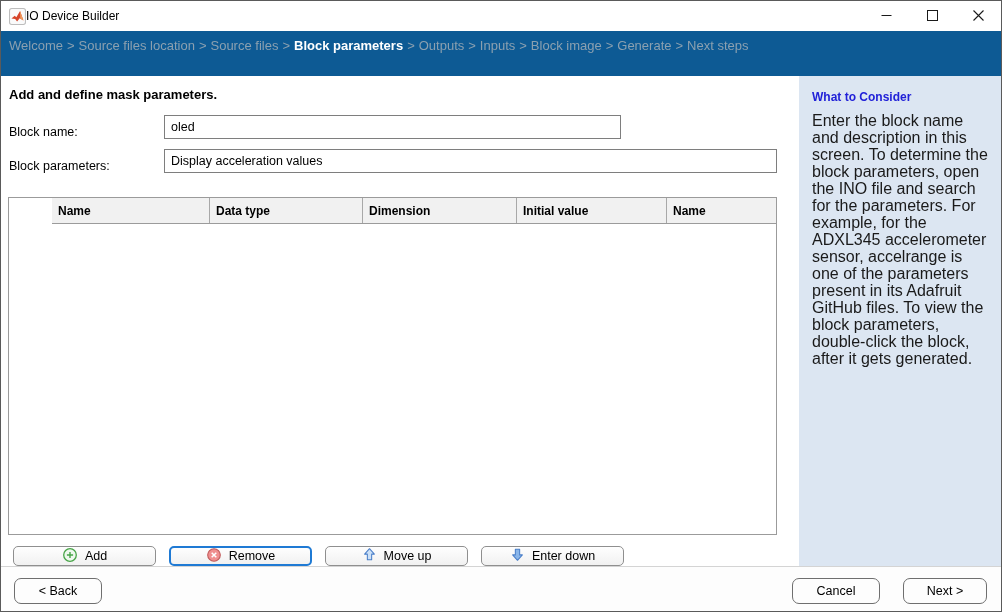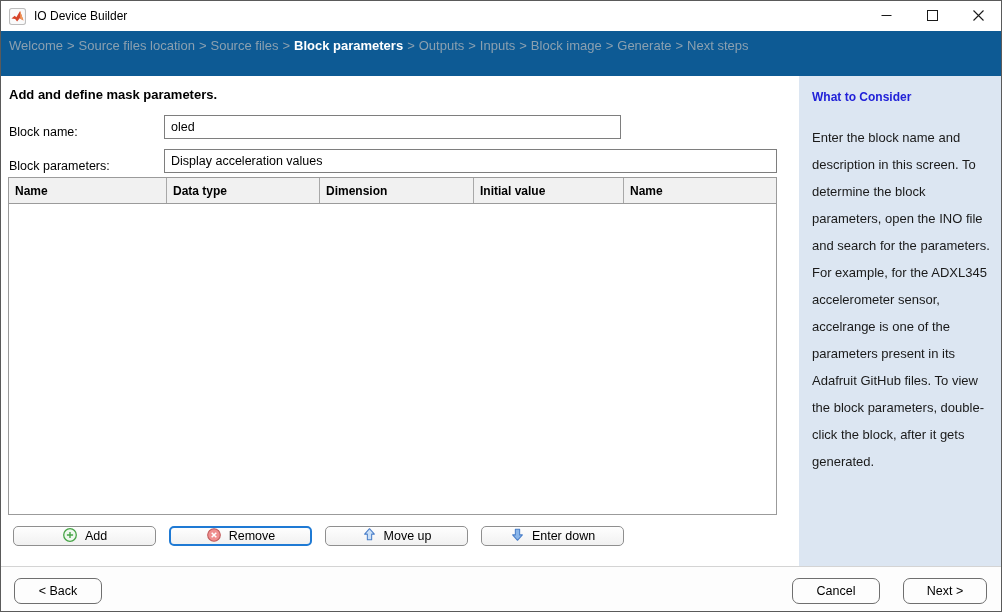--- a/index.html
+++ b/index.html
@@ -8,56 +8,56 @@
     width:1002px; height:612px;
     border:1px solid #5a5a5a;
     background:#ffffff;
     font-family:"Liberation Sans", sans-serif;
     display:flex; flex-direction:column;
     position:relative; overflow:hidden;
   }
   
   .titlebar { height:30px; background:#ffffff; display:flex; align-items:center; flex:0 0 auto; }
   .app-icon { width:17px; height:17px; margin-left:8px; display:flex; }
-  .title-text { margin-left:8px; font-size:12px; color:#000; }
+  .title-text { font-size:12px; color:#000; }
   .win-controls { margin-left:auto; display:flex; height:100%; }
   .win-btn { width:46px; height:100%; display:flex; align-items:center; justify-content:center; background:transparent; border:none; cursor:default; }
   
   .breadcrumb { height:45px; background:#0d5a94; padding:7px 0 0 8px; font-size:13px; flex:0 0 auto; white-space:nowrap; }
   .crumb { color:#8ba0b0; }
   .crumb.active { color:#ffffff; font-weight:bold; }
   .crumb-sep { color:#8ba0b0; margin:0 4px; }
   
   .body-row { display:flex; flex:0 0 auto; height:490px;gap:13px; }
   .main { width:785px; position:relative; background:#fff; }
   .heading { margin:11px 0 0 8px; font-size:13px; font-weight:bold; color:#000; }
   .field-row { display:flex; align-items:flex-end; margin-left:8px; }
   .field-row.r1 { margin-top:13px; }
   .field-row.r2 { margin-top:10px; }
   .field-label { width:155px; font-size:12.5px; color:#000; }
   input.text { height:24px; border:1px solid #7e7e7e; font-size:12.5px; padding:0 6px; font-family:inherit; background:#fff; outline:none; }
   .in-name { width:457px; }
   .in-desc { width:613px; }
   
-  .param-table { margin:4px 0 0 7px; width:769px; border:1px solid #9b9b9b; }
+  .param-table { margin:24px 0 0 7px; width:769px; border:1px solid #9b9b9b;padding-left:43px; }
   .thead { display:flex; height:26px; background:#f1f1f1; border-bottom:1px solid #9b9b9b; }
   .th { display:flex; align-items:center; padding-left:6px; font-size:12px; font-weight:bold; border-right:1px solid #a8a8a8; }
   .th:last-child { border-right:none; flex:1; }
   .c0{width:158px}.c1{width:153px}.c2{width:154px}.c3{width:150px}
   .tbody { height:310px; background:#fff; }
   
   .toolbar { display:flex; margin:11px 0 0 12px; }
   .tbtn { width:143px; height:20px; margin-right:13px; display:flex; align-items:center; justify-content:center; gap:7px;
           background:linear-gradient(#fefefe,#f1f1f1); border:1px solid #8f8f8f; border-radius:5px;
           font-size:12.5px; font-family:inherit; color:#000; cursor:default; }
   .tbtn.focused { border:2px solid #1f7ad4; }
   
   .sidebar { flex:1; background:#dce6f2; padding:14px 9px 0 13px; }
-  .sidebar-title { font-size:12px; font-weight:bold; color:#2121d8; margin-bottom:20px; }
-  .sidebar-body { font-size:13px; line-height:27px; color:#1a1a1a; }
+  .sidebar-title { font-size:12px; font-weight:bold; color:#2121d8; margin-bottom:8px; }
+  .sidebar-body { font-size:16px; line-height:17px; color:#1a1a1a; }
   
   .footer { flex:1; border-top:1px solid #d4d4d4; background:#fdfdfd; position:relative; }
   .fbtn { position:absolute; top:11px; height:26px; background:#fdfdfd; border:1px solid #6f6f6f; border-radius:7px;
           font-size:12.5px; font-family:inherit; color:#000; cursor:default; }
   .fbtn-back { left:13px; width:88px; }
   .fbtn-cancel { right:121px; width:88px; }
   .fbtn-next { right:14px; width:84px; }
 </style>
 </head>
 <body>

